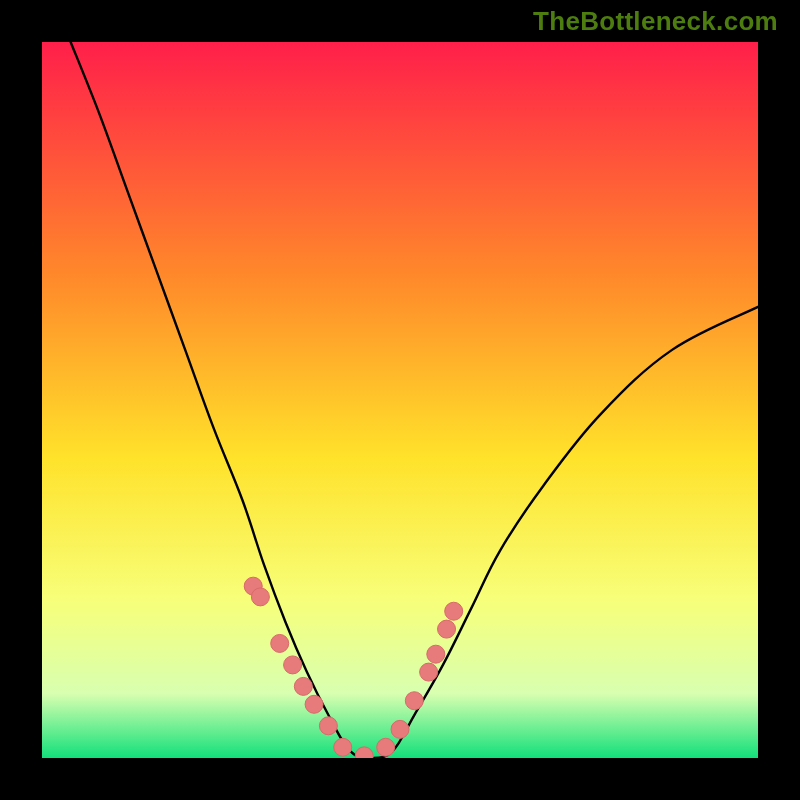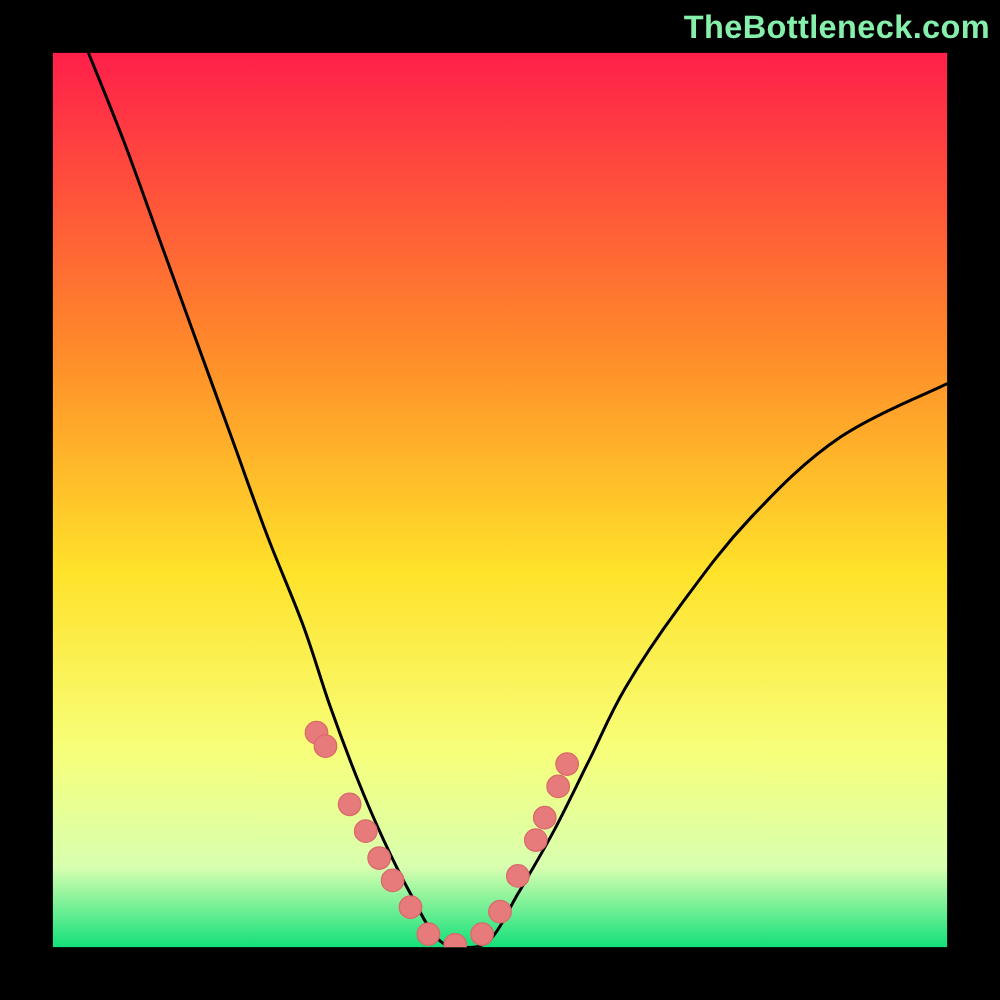--- a/index.html
+++ b/index.html
@@ -20,25 +20,25 @@
     position: absolute;
     left: 42px;
     top: 42px;
     width: 716px;
     height: 716px;
     overflow: hidden;
   }
   .watermark {
     position: absolute;
     top: 6px;
-    right: 8px;
+    right: 22px;
     font-family: Arial, Helvetica, sans-serif;
     font-size: 26px;
     font-weight: 700;
-    color: #86efac;
+    color: #4d7c0f;
     letter-spacing: 0.3px;
   }
   svg {
     display: block;
   }
 </style>
 </head>
 <body>
 
 <div class="stage">

